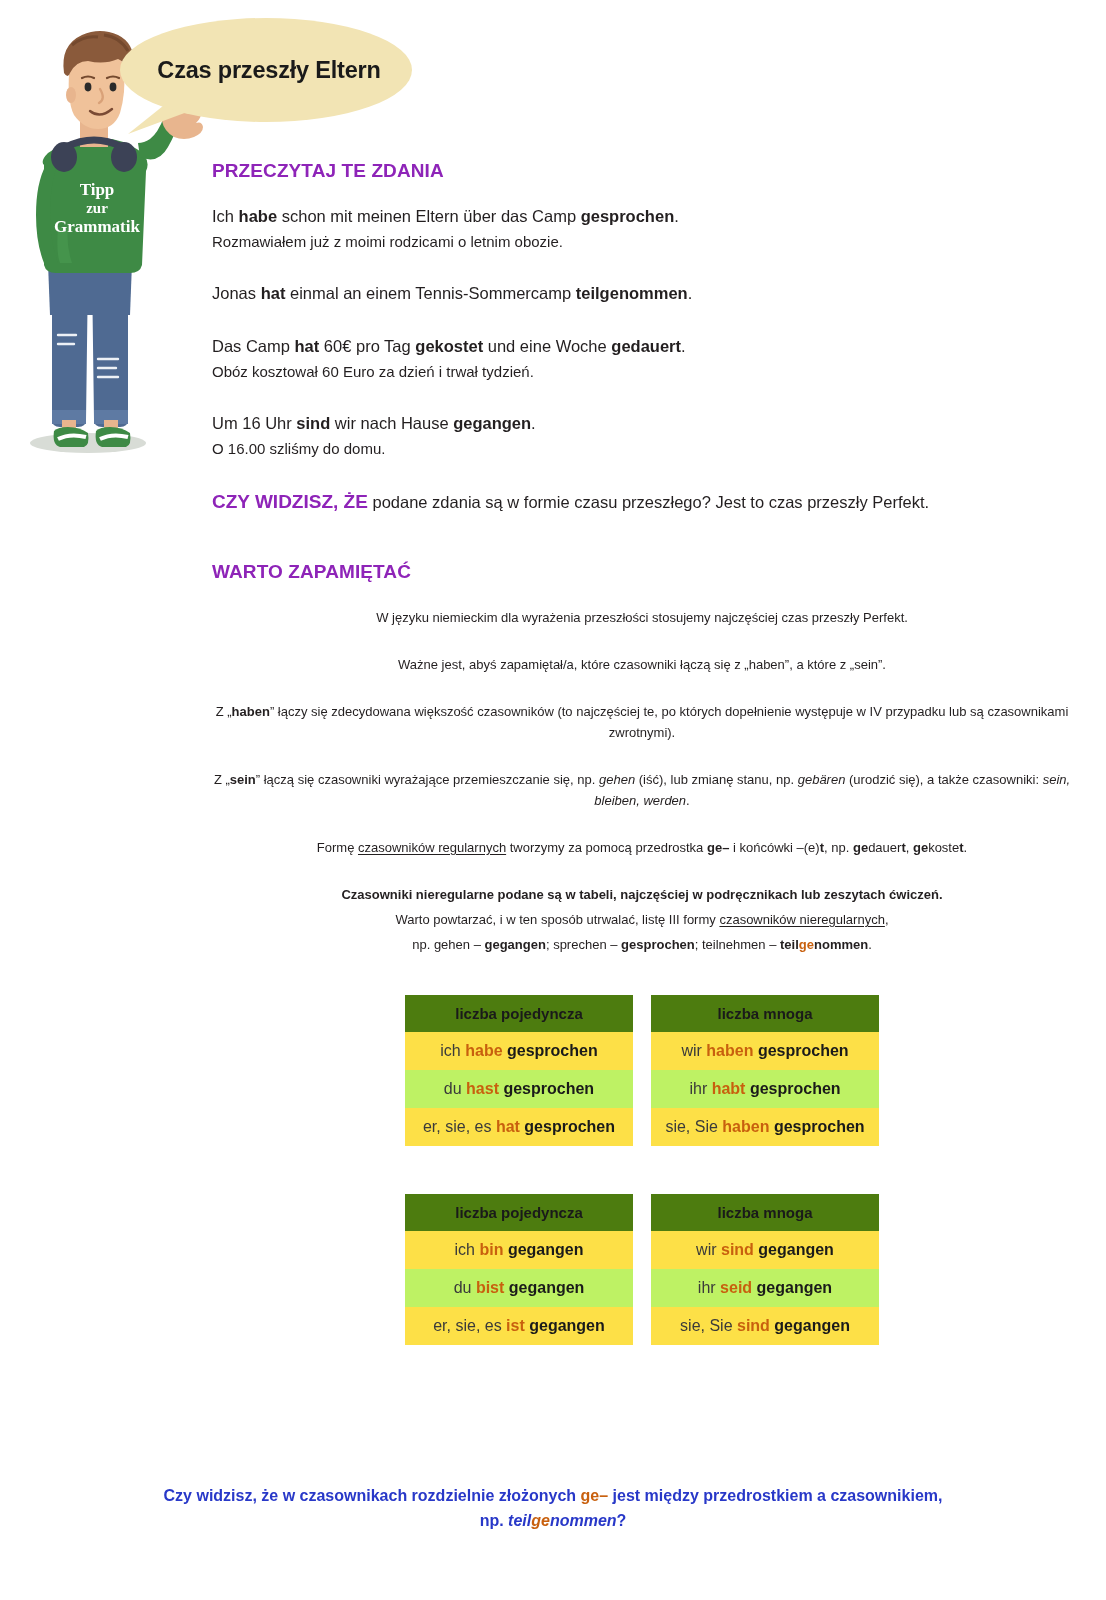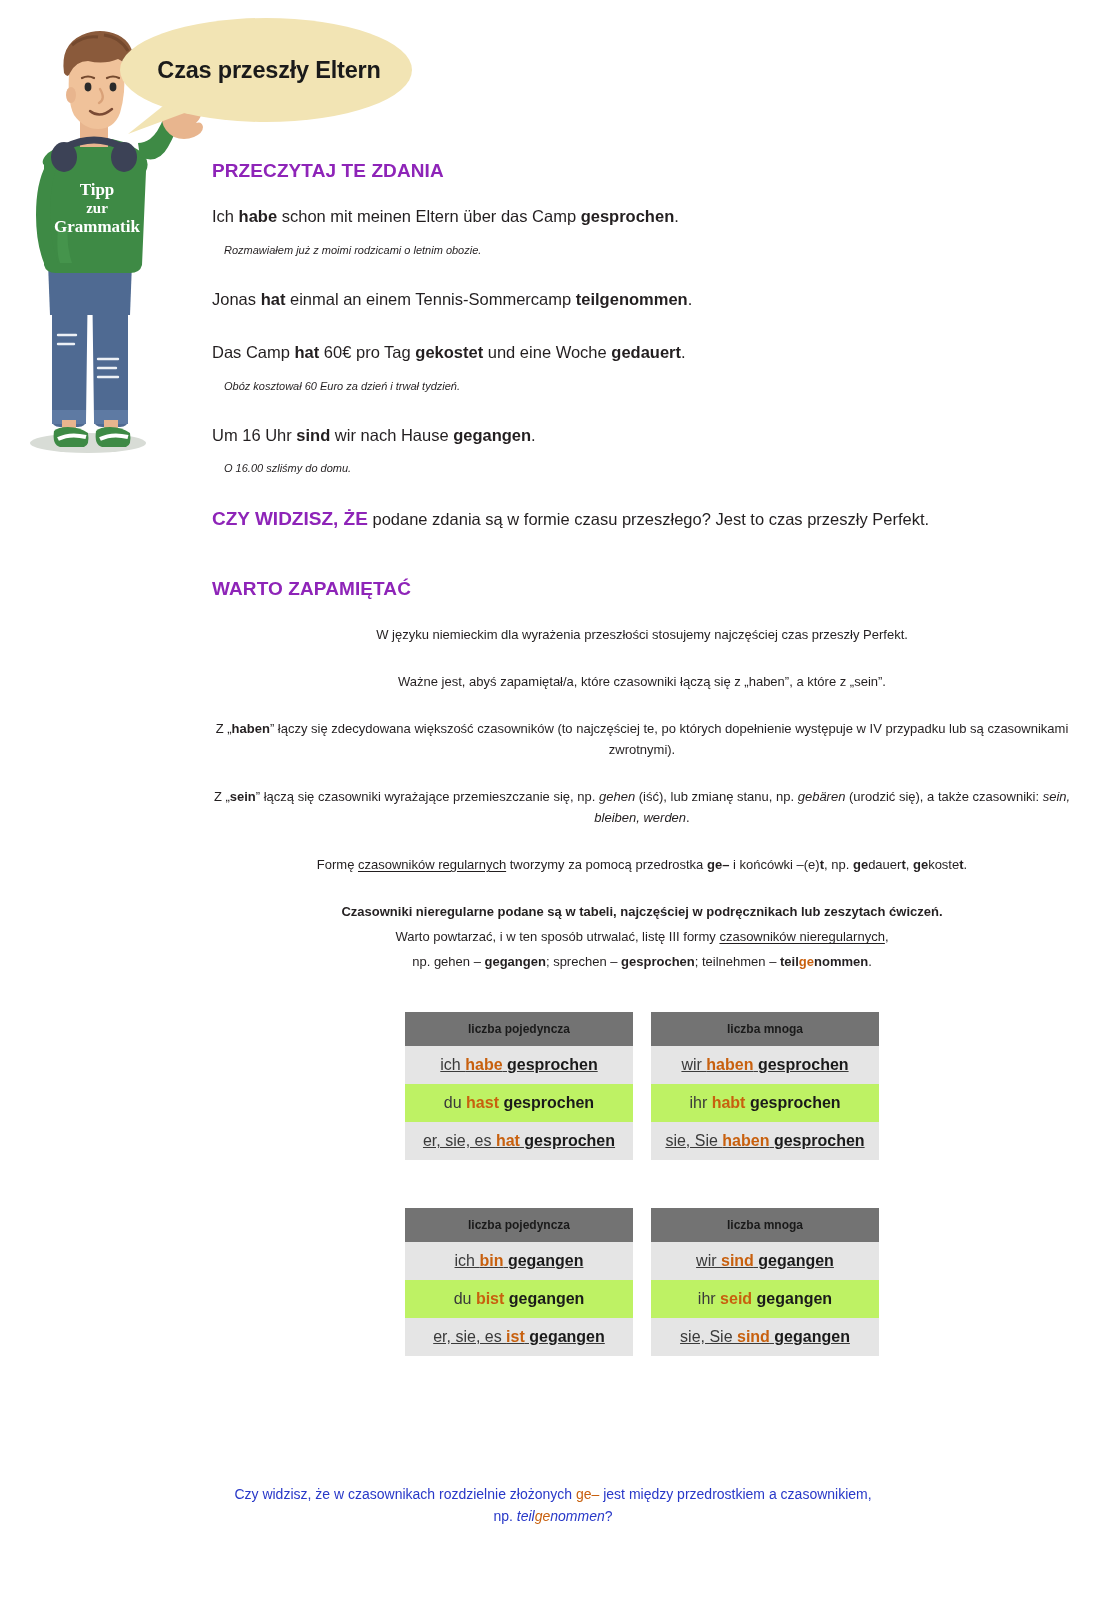--- a/index.html
+++ b/index.html
@@ -60,25 +60,24 @@
   .section-heading.warto { margin-top: 4px; margin-bottom: 24px; }
 
   .sentence-group { margin-bottom: 28px; }
   .sentence-de {
     font-size: 16.5px;
     line-height: 1.55;
     color: #231f20;
     margin: 0;
   }
   .sentence-pl {
-    font-size: 11px;
+    font-size: 15px;
     line-height: 1.55;
-    font-style: italic;
-    color: #231f20;
-    margin: 12px;
+    color: #231f20;
+    margin: 0;
   }
 
   .inline-purple {
     color: #8E24B8;
     font-weight: bold;
     font-size: 19px;
   }
   .czy-line {
     font-size: 16.5px;
     line-height: 1.5;
@@ -101,50 +100,50 @@
 
   
   .conj-table {
     width: 474px;
     margin: 0 auto;
     display: flex;
     gap: 18px;
   }
   .conj-col { flex: 1; }
   .conj-head {
-    background: #737373;
+    background: #4d7c0f;
     color: #1a1a1a;
     font-weight: bold;
-    font-size: 12px;
+    font-size: 15px;
     text-align: center;
     padding: 10px 4px;
   }
   .conj-cell {
     text-align: center;
     font-size: 16px;
     padding: 10px 4px;
     color: #3a3a3a;
   }
-  .conj-cell.shade { background: #e5e5e5; text-decoration: underline; }
+  .conj-cell.shade { background: #fde047; }
   .conj-cell.plain { background: #bef264; }
   .conj-cell .aux { color: #C8600E; font-weight: bold; }
   .conj-cell .part { color: #1a1a1a; font-weight: bold; }
 
   #table-block-1 { margin-top: 40px; }
   #table-block-2 { margin-top: 48px; }
 
   
   #footer-note {
     position: absolute;
     left: 0; right: 0;
     top: 1484px;
     text-align: center;
     color: #2838C8;
-    font-weight: normal;
-    font-size: 14px;
+    font-weight: bold;
+    font-size: 16px;
     line-height: 1.55;
     padding: 0 100px;
   }
   #footer-note .orange { color: #C8600E; }
 </style>
 </head>
 <body>
 
 <div id="mascot-area">
   <svg id="mascot-svg" width="210" height="450" viewBox="0 0 210 450" xmlns="http://www.w3.org/2000/svg">

